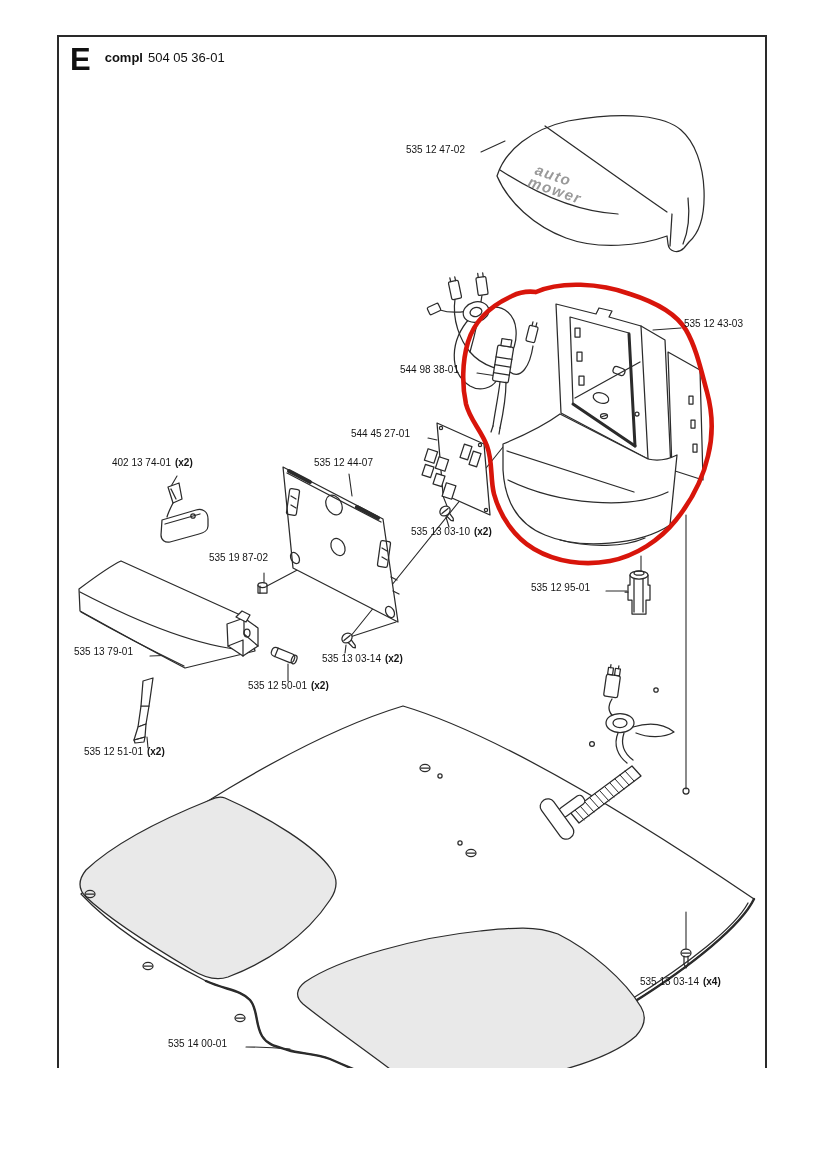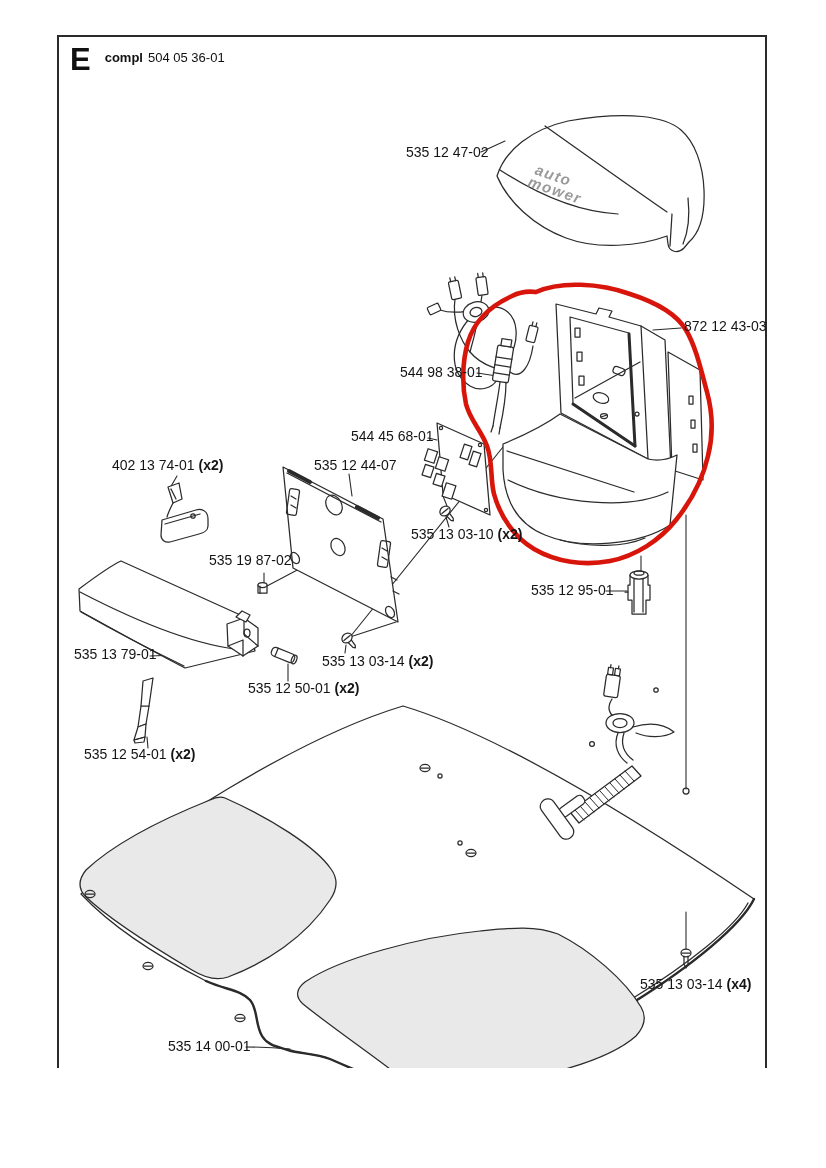--- a/index.html
+++ b/index.html
@@ -5,21 +5,21 @@
   html,body{margin:0;padding:0;background:#ffffff;}
   #page{position:relative;width:826px;height:1068px;background:#ffffff;overflow:hidden;
         font-family:"Liberation Sans",sans-serif;color:#111;}
   #frame{position:absolute;left:57px;top:35px;width:710px;height:1092px;
          border:2px solid #2a2a2a;box-sizing:border-box;}
   #titleblock{position:absolute;left:70px;top:44px;white-space:nowrap;}
   #title-letter{font-size:31px;font-weight:bold;letter-spacing:1px;vertical-align:top;line-height:1;}
   #title-rest{font-size:13px;vertical-align:top;position:relative;top:6px;margin-left:13px;}
   #title-prefix{font-weight:bold;margin-right:5px;}
   svg{position:absolute;left:0;top:0;}
-  .part-label{position:absolute;font-size:14px;line-height:1.05;white-space:nowrap;color:#141414;}
+  .part-label{position:absolute;font-size:10px;line-height:1.05;white-space:nowrap;color:#141414;}
   .part-label .qty{font-weight:bold;margin-left:4px;}
 </style>
 </head>
 <body>
 
 <div id="page">
   <div id="frame"></div>
 
   <div id="titleblock">
     <span id="title-letter">E</span><span id="title-rest"><span id="title-prefix">compl</span><span>504 05 36-01</span></span>
@@ -318,27 +318,27 @@
                C584,566 556,562 534,549 C514,537 500,516 494,494
                C490,478 493,462 487,446 C481,430 470,420 466,404
                C462,386 462,362 468,342 C474,322 490,306 512,296
                C520,292 528,291 536,292" stroke="#d8150b"></path>
     </g>
   </svg>
 
   <div id="labels-layer">
       <div class="part-label" style="left: 406px; top: 145px;"><span>535 12 47-02</span></div>
       <div class="part-label" style="left: 400px; top: 365px;"><span>544 98 38-01</span></div>
-      <div class="part-label" style="left: 684px; top: 319px;"><span>872 12 43-03</span></div>
-      <div class="part-label" style="left: 351px; top: 429px;"><span>544 45 68-01</span></div>
+      <div class="part-label" style="left: 684px; top: 319px;"><span>535 12 43-03</span></div>
+      <div class="part-label" style="left: 351px; top: 429px;"><span>544 45 27-01</span></div>
       <div class="part-label" style="left: 112px; top: 458px;"><span>402 13 74-01</span><span class="qty">(x2)</span></div>
       <div class="part-label" style="left: 314px; top: 458px;"><span>535 12 44-07</span></div>
       <div class="part-label" style="left: 411px; top: 527px;"><span>535 13 03-10</span><span class="qty">(x2)</span></div>
       <div class="part-label" style="left: 209px; top: 553px;"><span>535 19 87-02</span></div>
       <div class="part-label" style="left: 74px; top: 647px;"><span>535 13 79-01</span></div>
       <div class="part-label" style="left: 322px; top: 654px;"><span>535 13 03-14</span><span class="qty">(x2)</span></div>
       <div class="part-label" style="left: 236px; top: 681px; margin-left: 12px;"><span>535 12 50-01</span><span class="qty">(x2)</span></div>
       <div class="part-label" style="left: 531px; top: 583px;"><span>535 12 95-01</span></div>
-      <div class="part-label" style="left: 84px; top: 747px;"><span>535 12 54-01</span><span class="qty">(x2)</span></div>
+      <div class="part-label" style="left: 84px; top: 747px;"><span>535 12 51-01</span><span class="qty">(x2)</span></div>
       <div class="part-label" style="left: 168px; top: 1039px; text-align: right;"><span>535 14 00-01</span></div>
       <div class="part-label" style="left: 640px; top: 977px;"><span>535 13 03-14</span><span class="qty">(x4)</span></div>
     </div>
 </div>
 
 </body></html>

